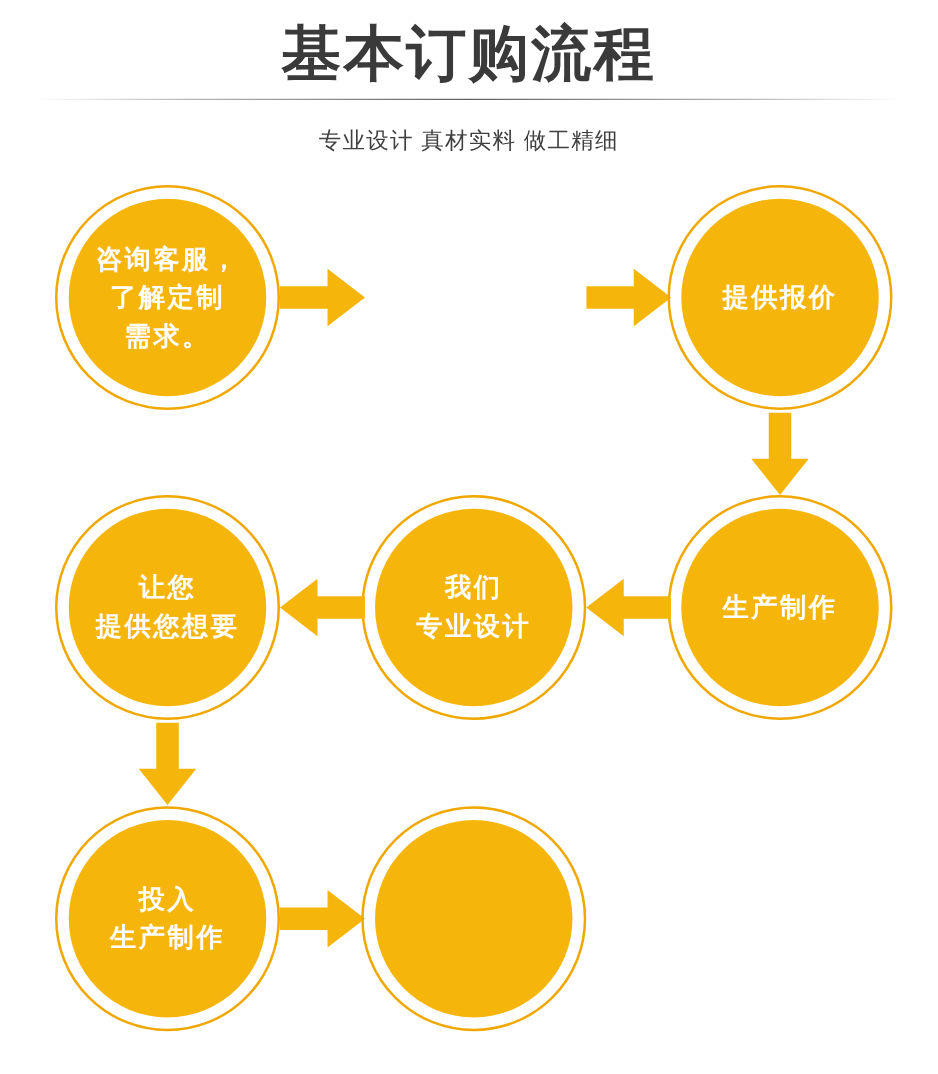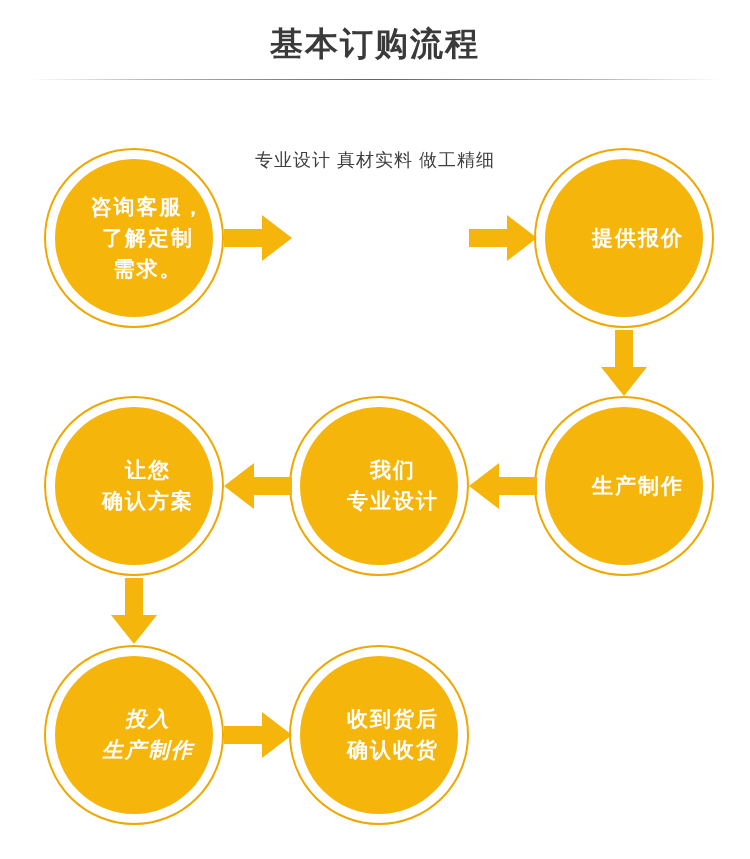--- a/index.html
+++ b/index.html
@@ -18,21 +18,21 @@
     overflow: hidden;
   }
 
   
   .title {
     position: absolute;
     left: 0;
     top: 18px;
     width: 750px;
     text-align: center;
-    font-size: 33px;
+    font-size: 48px;
     line-height: 52px;
     font-weight: bold;
     color: #3a3a3a;
     letter-spacing: 2px;
     font-family: "Liberation Sans", sans-serif;
   }
   .divider {
     position: absolute;
     left: 30px;
     top: 79px;
@@ -48,21 +48,20 @@
   .subtitle {
     position: absolute;
     left: 0;
     top: 99px;
     width: 750px;
     text-align: center;
     font-size: 18px;
     line-height: 26px;
     color: #3f3f3f;
     letter-spacing: 1px;
-    margin-top: 48px;
   }
 
   
   .node {
     position: absolute;
     width: 180px;
     height: 180px;
     margin-left: -90px;
     margin-top: -90px;
   }
@@ -80,21 +79,21 @@
     position: absolute;
     left: 11px;
     top: 11px;
     width: 158px;
     height: 158px;
     border-radius: 50%;
     background: #F5B50B;
   }
   .node .label {
     position: absolute;
-    left: 25px;
+    left: 11px;
     top: 11px;
     width: 158px;
     height: 158px;
     display: flex;
     align-items: center;
     justify-content: center;
     text-align: center;
     color: #ffffff;
     font-size: 21px;
     line-height: 31px;
@@ -176,42 +175,40 @@
   <div class="arrow" style="left:224px; top:463px;">
     <svg width="68" height="46" viewBox="0 0 68 46" aria-hidden="true">
       <polygon points="68,14 30,14 30,0 0,23 30,46 30,32 68,32" fill="#F5B50B"></polygon>
     </svg>
   </div>
 
   <div class="node" style="left:134px; top:486px;">
     <div class="ring"></div>
     <div class="disc"></div>
     <div class="label">让您
-确认方案</div>
+提供您想要</div>
   </div>
 
   <div class="arrow" style="left:111px; top:578px;">
     <svg width="46" height="66" viewBox="0 0 46 66" aria-hidden="true">
       <polygon points="14,0 32,0 32,37 46,37 23,66 0,37 14,37" fill="#F5B50B"></polygon>
     </svg>
   </div>
 
-  <div class="node" style="left:134px; top:735px;font-style:italic;">
+  <div class="node" style="left:134px; top:735px;">
     <div class="ring"></div>
     <div class="disc"></div>
     <div class="label">投入
 生产制作</div>
   </div>
 
   <div class="arrow" style="left:224px; top:712px;">
     <svg width="68" height="46" viewBox="0 0 68 46" aria-hidden="true">
       <polygon points="0,14 38,14 38,0 68,23 38,46 38,32 0,32" fill="#F5B50B"></polygon>
     </svg>
   </div>
 
   <div class="node" style="left:379px; top:735px;">
     <div class="ring"></div>
     <div class="disc"></div>
-    <div class="label">收到货后
-确认收货</div>
   </div>
 
 </div>
 
 </body></html>

